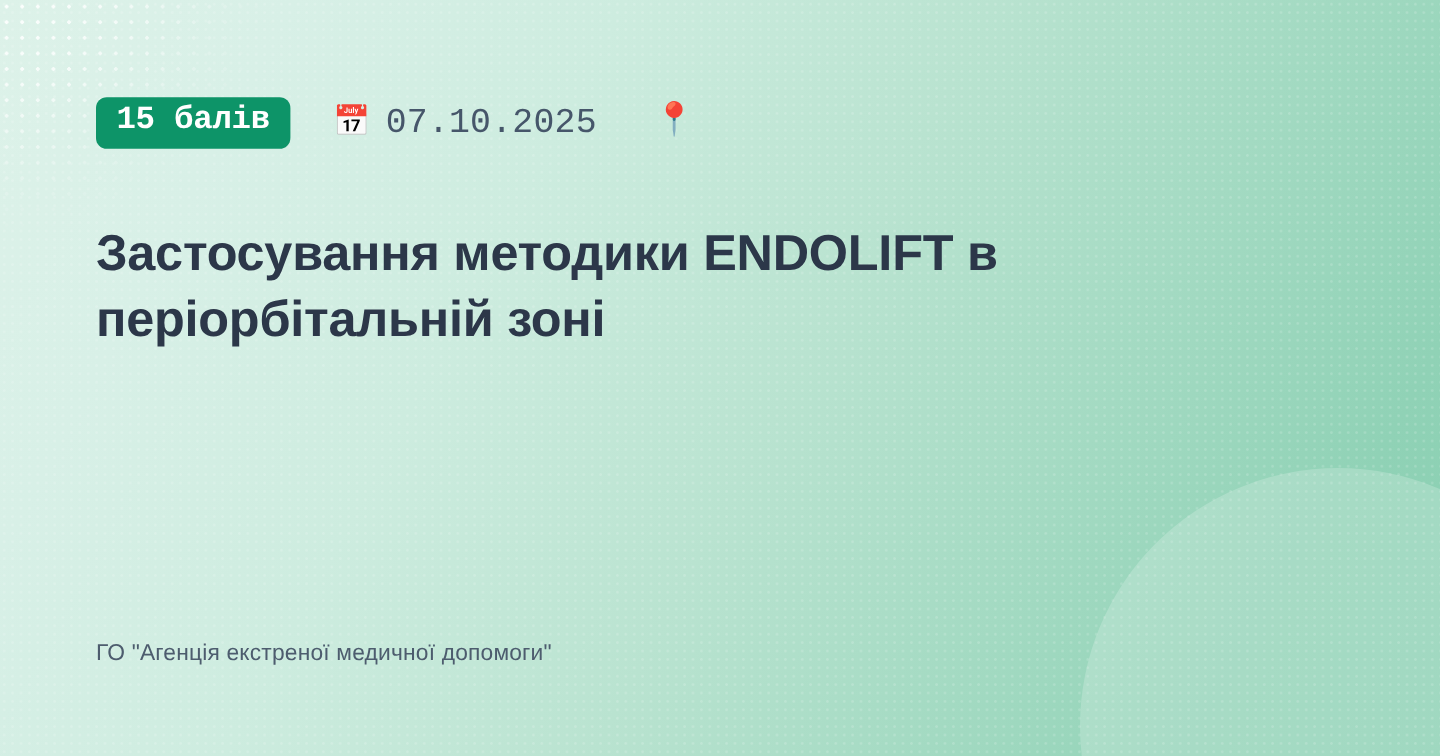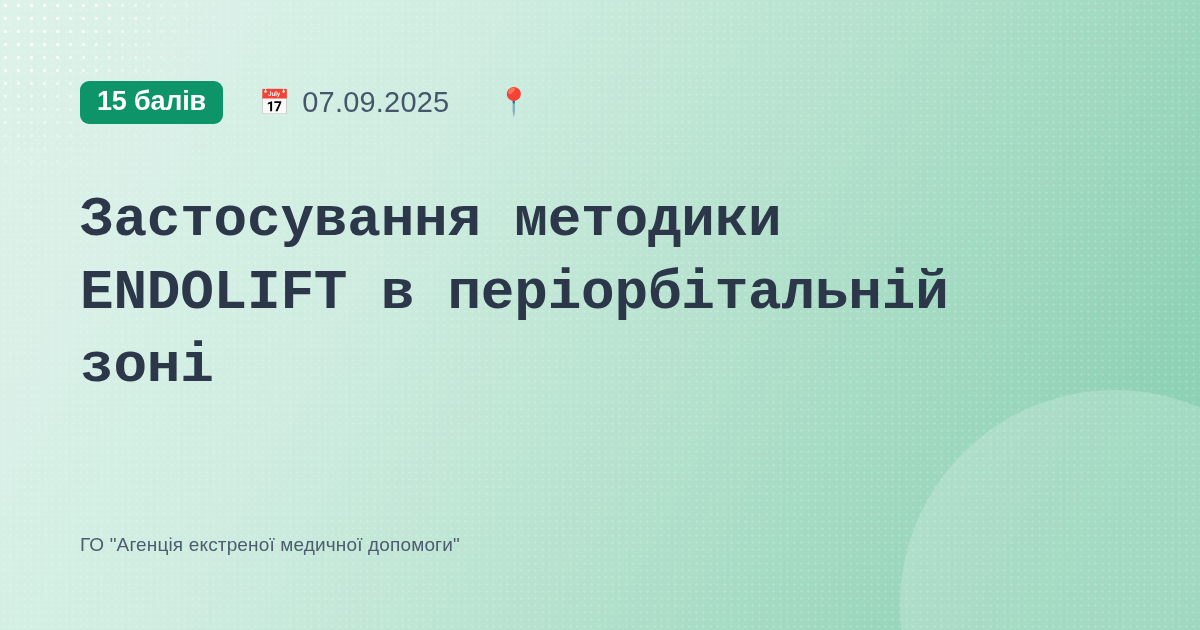--- a/index.html
+++ b/index.html
@@ -75,20 +75,21 @@
     box-sizing: border-box;
     display: flex;
     flex-direction: column;
   }
 
   .meta-row {
     display: flex;
     align-items: center;
     gap: 0;
     height: 48px;
+    font-family: Liberation Mono, monospace;
   }
 
   .points-badge {
     display: inline-flex;
     align-items: center;
     justify-content: center;
     background: #0d9468;
     color: #ffffff;
     font-size: 27px;
     font-weight: 700;
@@ -118,25 +119,24 @@
     margin-right: 12px;
     display: inline-block;
   }
   .meta-emoji.pin { font-size: 27px; margin-right: 14px; }
 
   .title {
     margin: 0;
     padding-top: 58px;
     max-width: 1000px;
     color: #2c3749;
-    font-size: 56px;
+    font-size: 42px;
     font-weight: 700;
     line-height: 1.3;
     letter-spacing: -0.2px;
-    font-family: Liberation Mono, monospace;
   }
 
   .spacer { flex: 1 1 auto; }
 
   .organizer {
     color: #4d5c6e;
     font-size: 19px;
     font-weight: 400;
     letter-spacing: 0.15px;
     padding-bottom: 74px;
@@ -152,21 +152,21 @@
   <div class="corner-circle"></div>
 
   <div class="content">
 
     <div class="meta-row">
 
       <span class="points-badge">15 балів</span>
 
       <span class="meta-item meta-date">
         <span class="meta-emoji">📅</span>
-        <span>07.09.2025</span>
+        <span>07.10.2025</span>
       </span>
 
       <span class="meta-item meta-place">
         <span class="meta-emoji pin">📍</span>
       </span>
 
     </div>
 
     <h1 class="title">Застосування методики ENDOLIFT в періорбітальній зоні</h1>
 

